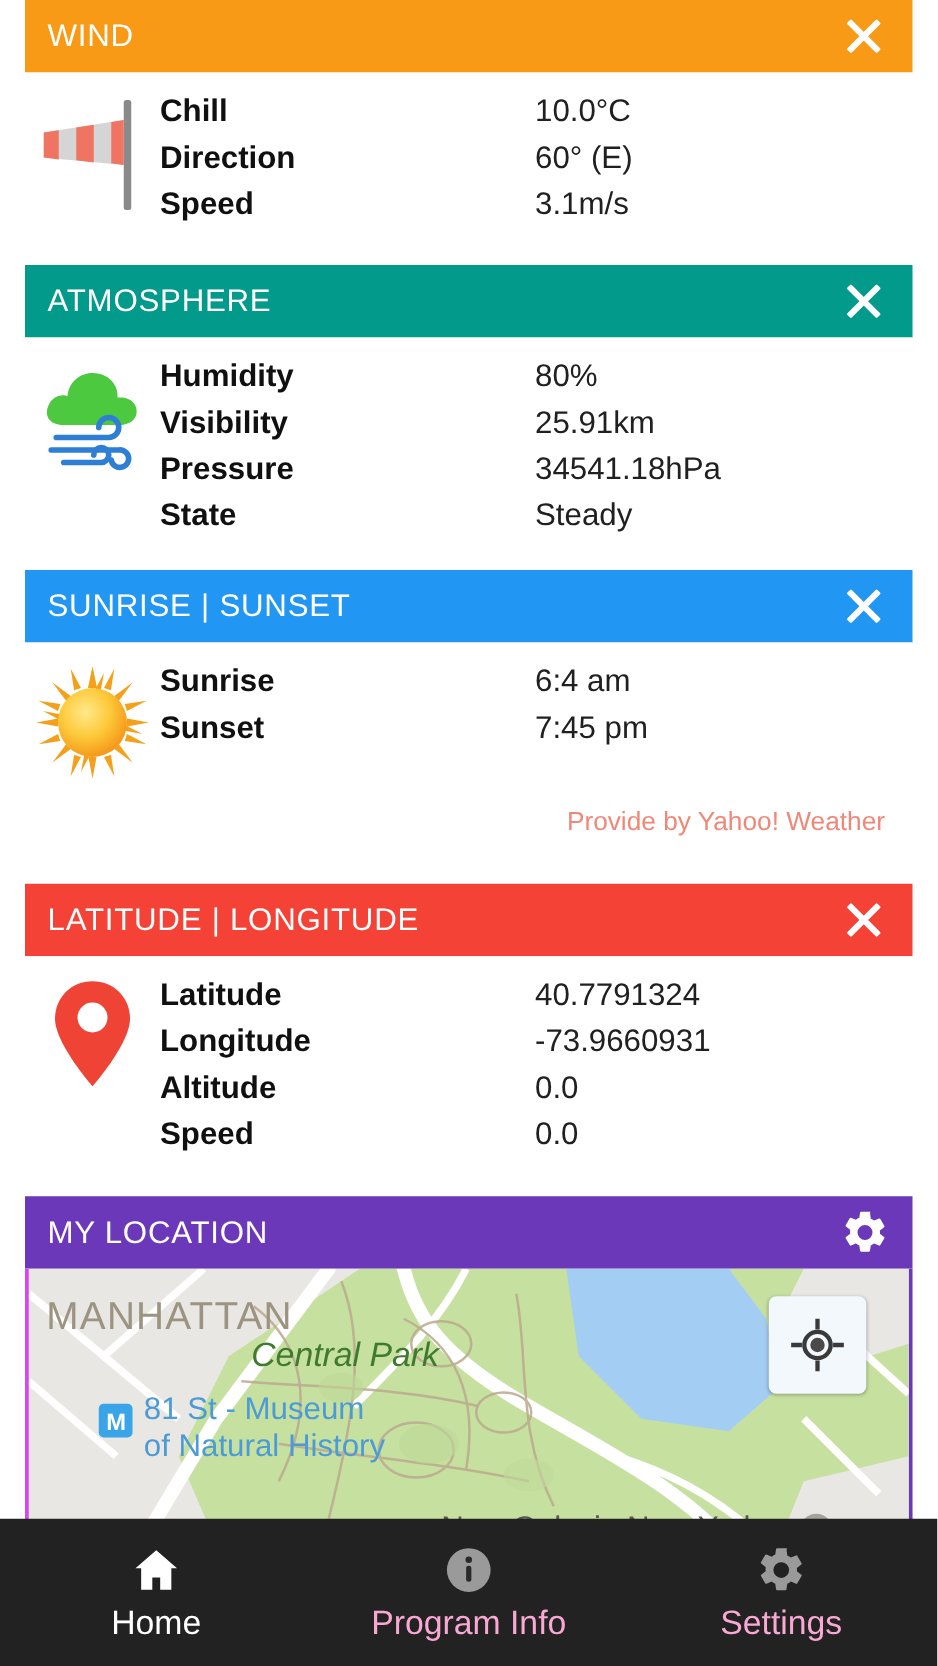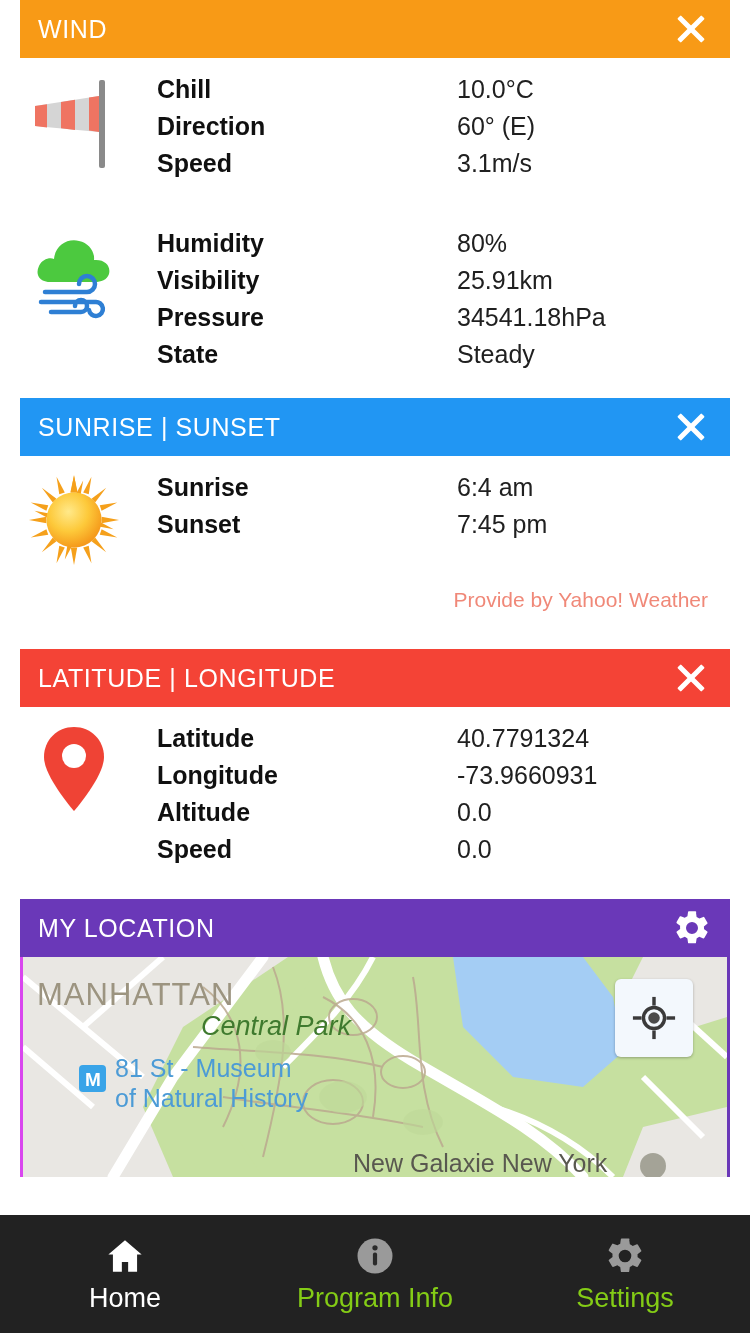--- a/index.html
+++ b/index.html
@@ -42,21 +42,20 @@
   .close-x:after  { transform:translate(-50%,-50%) rotate(-45deg); }
 
   .card-body { display:flex; padding:14px 0 0 0; background:#fff; }
   .icon-col { width:108px; flex:0 0 108px; display:flex; justify-content:center; padding-top:4px; }
   .rows { flex:1; }
   .row { display:flex; height:37px; align-items:flex-start; }
   .row-label {
     width:300px; flex:0 0 300px;
     font-size:25px; font-weight:bold; color:#101010;
     line-height:34px;
-    margin-left:29px;
   }
   .row-value {
     font-size:25px; color:#202020; line-height:34px;text-align:right;
   }
 
   .attribution {
     text-align:right;
     padding:0 22px 0 0;
     font-size:21px;
     color:#F08878;
@@ -89,21 +88,21 @@
     width:750px; height:118px;
     background:#222222;
     display:flex;
   }
   .nav-item {
     flex:1; display:flex; flex-direction:column;
     align-items:center; justify-content:center; gap:6px;
   }
   .nav-label { font-size:27px; }
   .nav-item.active .nav-label { color:#ffffff; }
-  .nav-item.inactive .nav-label { color:#84cc16; }
+  .nav-item.inactive .nav-label { color:#f9a8d4; }
 </style>
 </head>
 <body>
 
 <div class="app">
 
   <div class="card">
     <div class="card-header" style="background:#F89A16">
       <span class="card-title">WIND</span>
       <span class="close-x"></span>
@@ -131,20 +130,24 @@
           <span class="row-label">Speed</span>
           <span class="row-value">3.1m/s</span>
         </div>
       </div>
     </div>
   </div>
 
   <div style="height:29px"></div>
 
   <div class="card">
+    <div class="card-header" style="background:#029A8A">
+      <span class="card-title">ATMOSPHERE</span>
+      <span class="close-x"></span>
+    </div>
     <div class="card-body">
       <div class="icon-col">
         <svg width="90" height="92" viewBox="0 0 90 92">
           <path d="M22 52 C10 52 6 44 10 36 C13 29 21 27 25 29 C26 16 38 8 50 11 C60 13 66 22 65 30 C76 29 82 36 80 44 C78 50 72 52 66 52 Z" fill="#4CC93F"></path>
           <g stroke="#2E7FD4" stroke-width="4.5" fill="none" stroke-linecap="round">
             <path d="M16 62 H58 A8 8 0 1 0 50 54"></path>
             <path d="M12 72 H66 A7 7 0 1 1 60 80"></path>
             <path d="M22 82 H52 A6 6 0 1 0 46 76"></path>
           </g>
         </svg>

